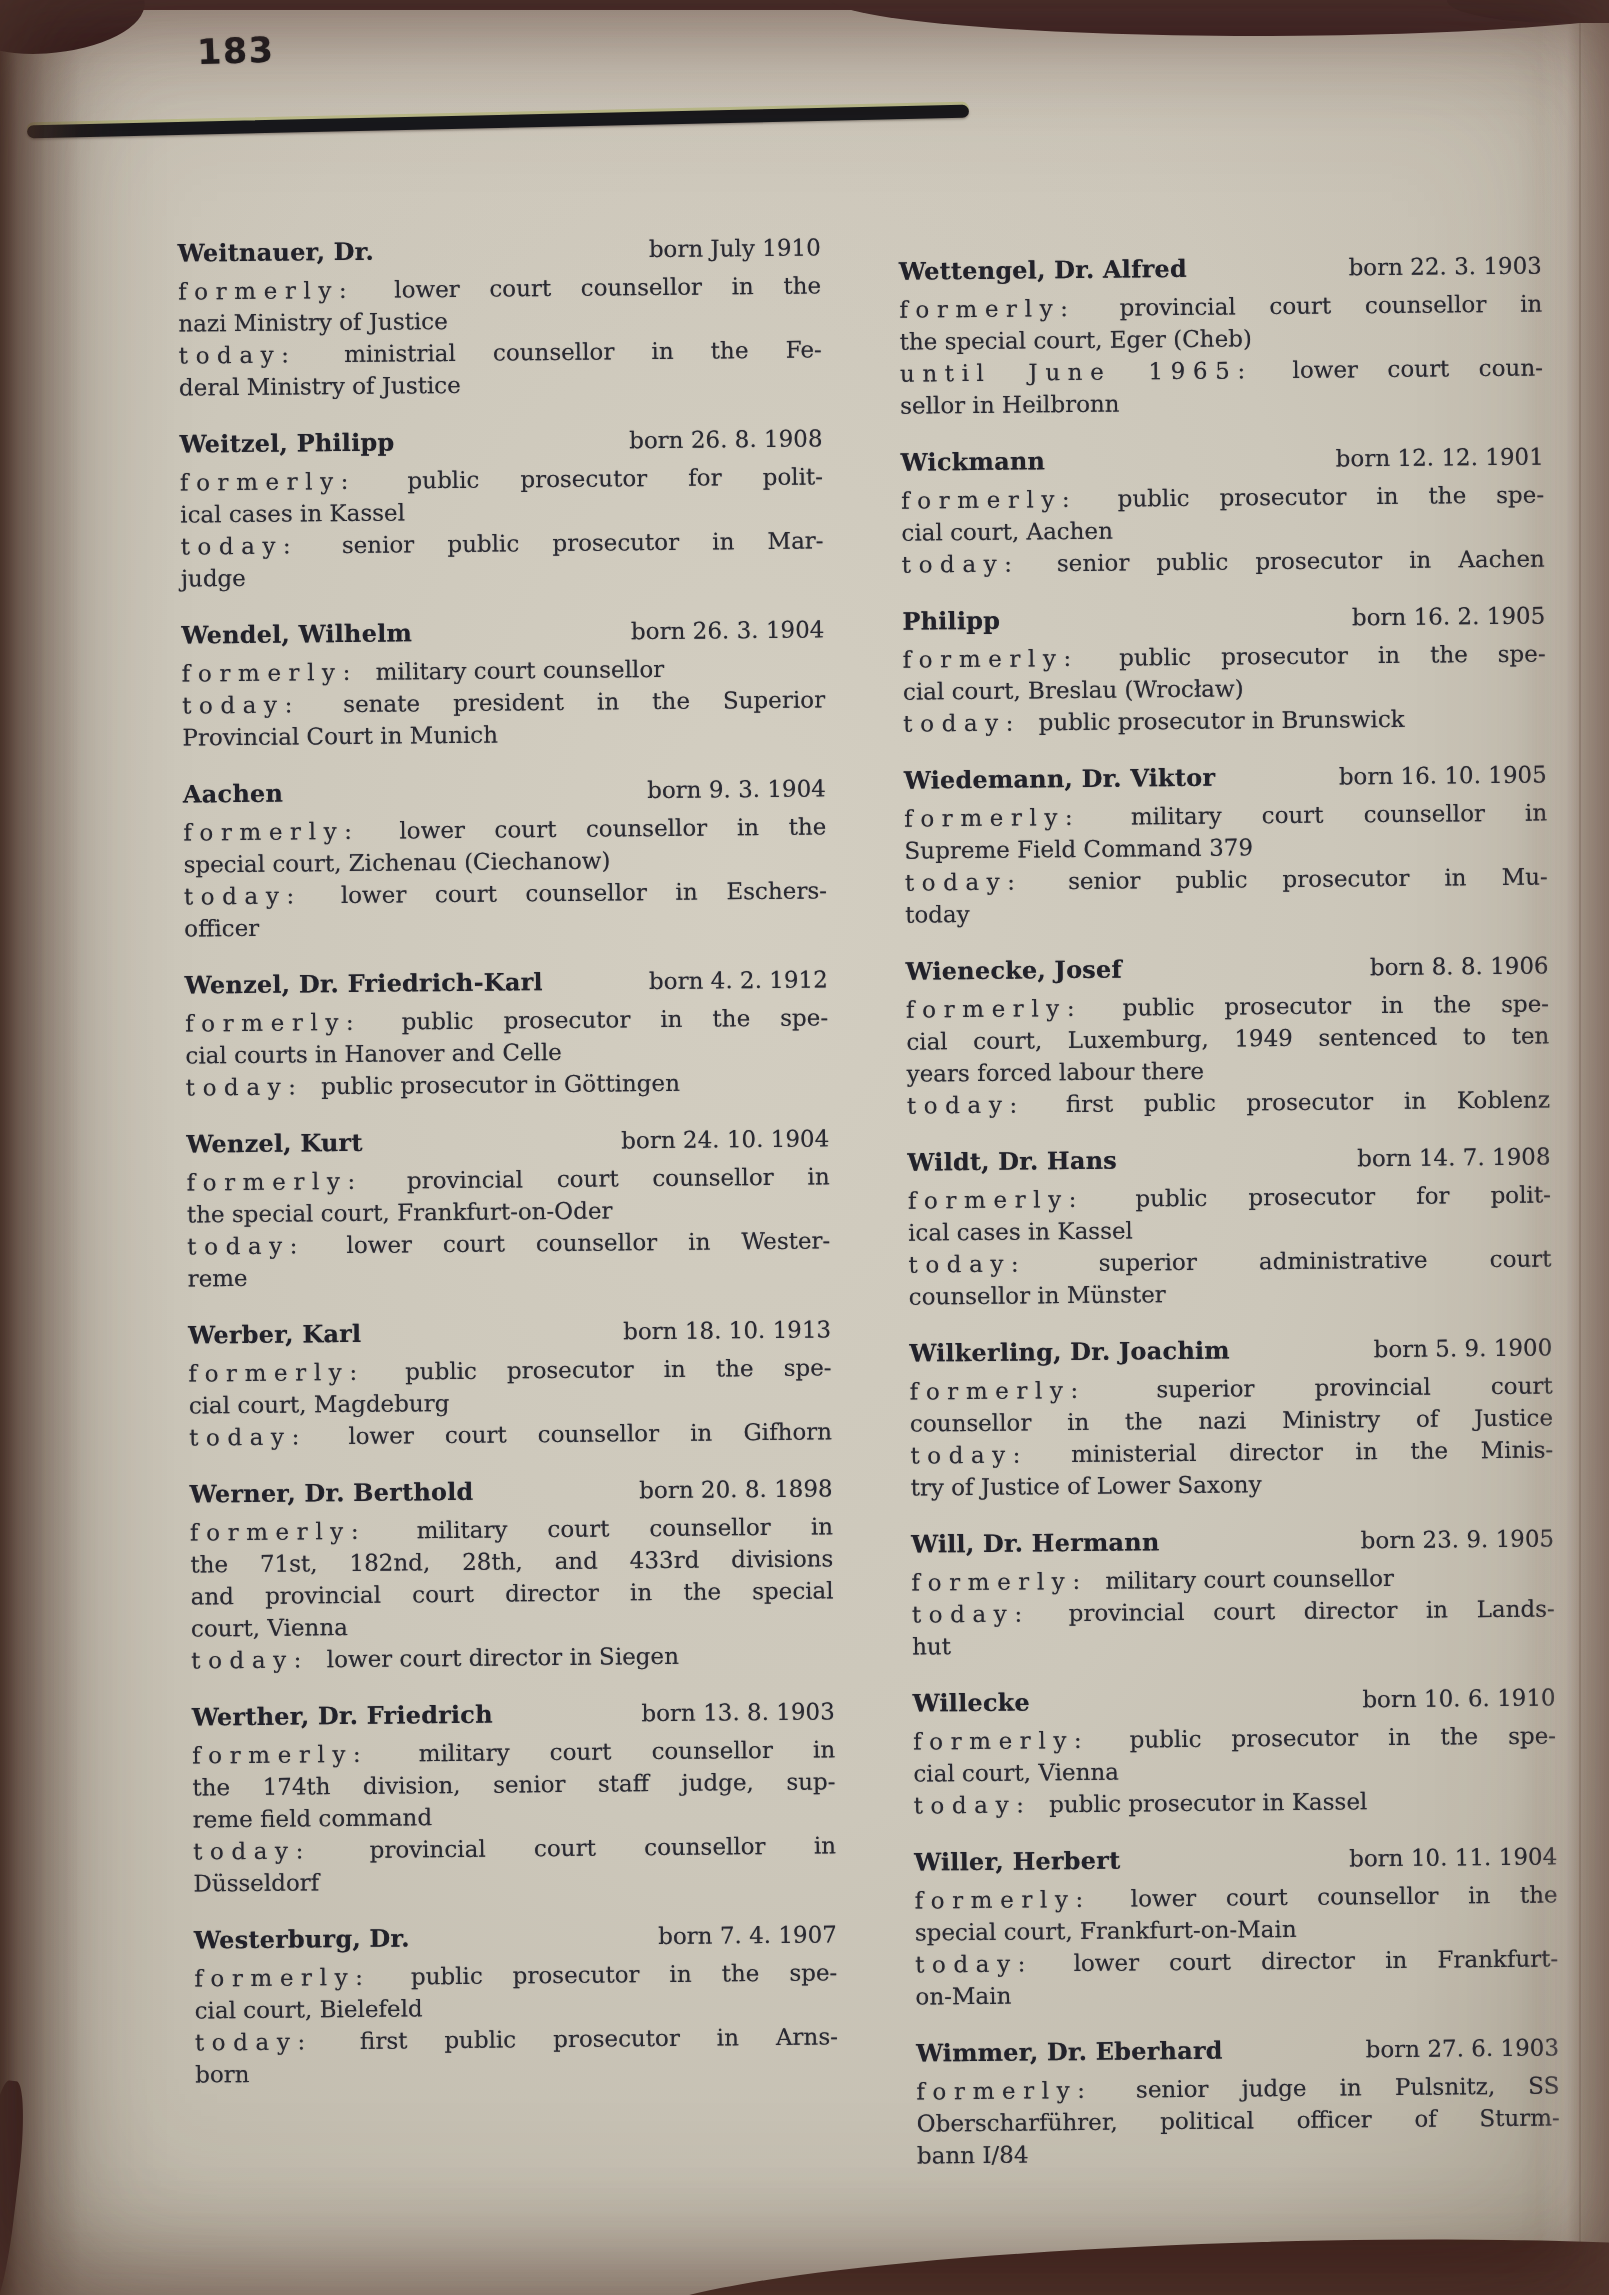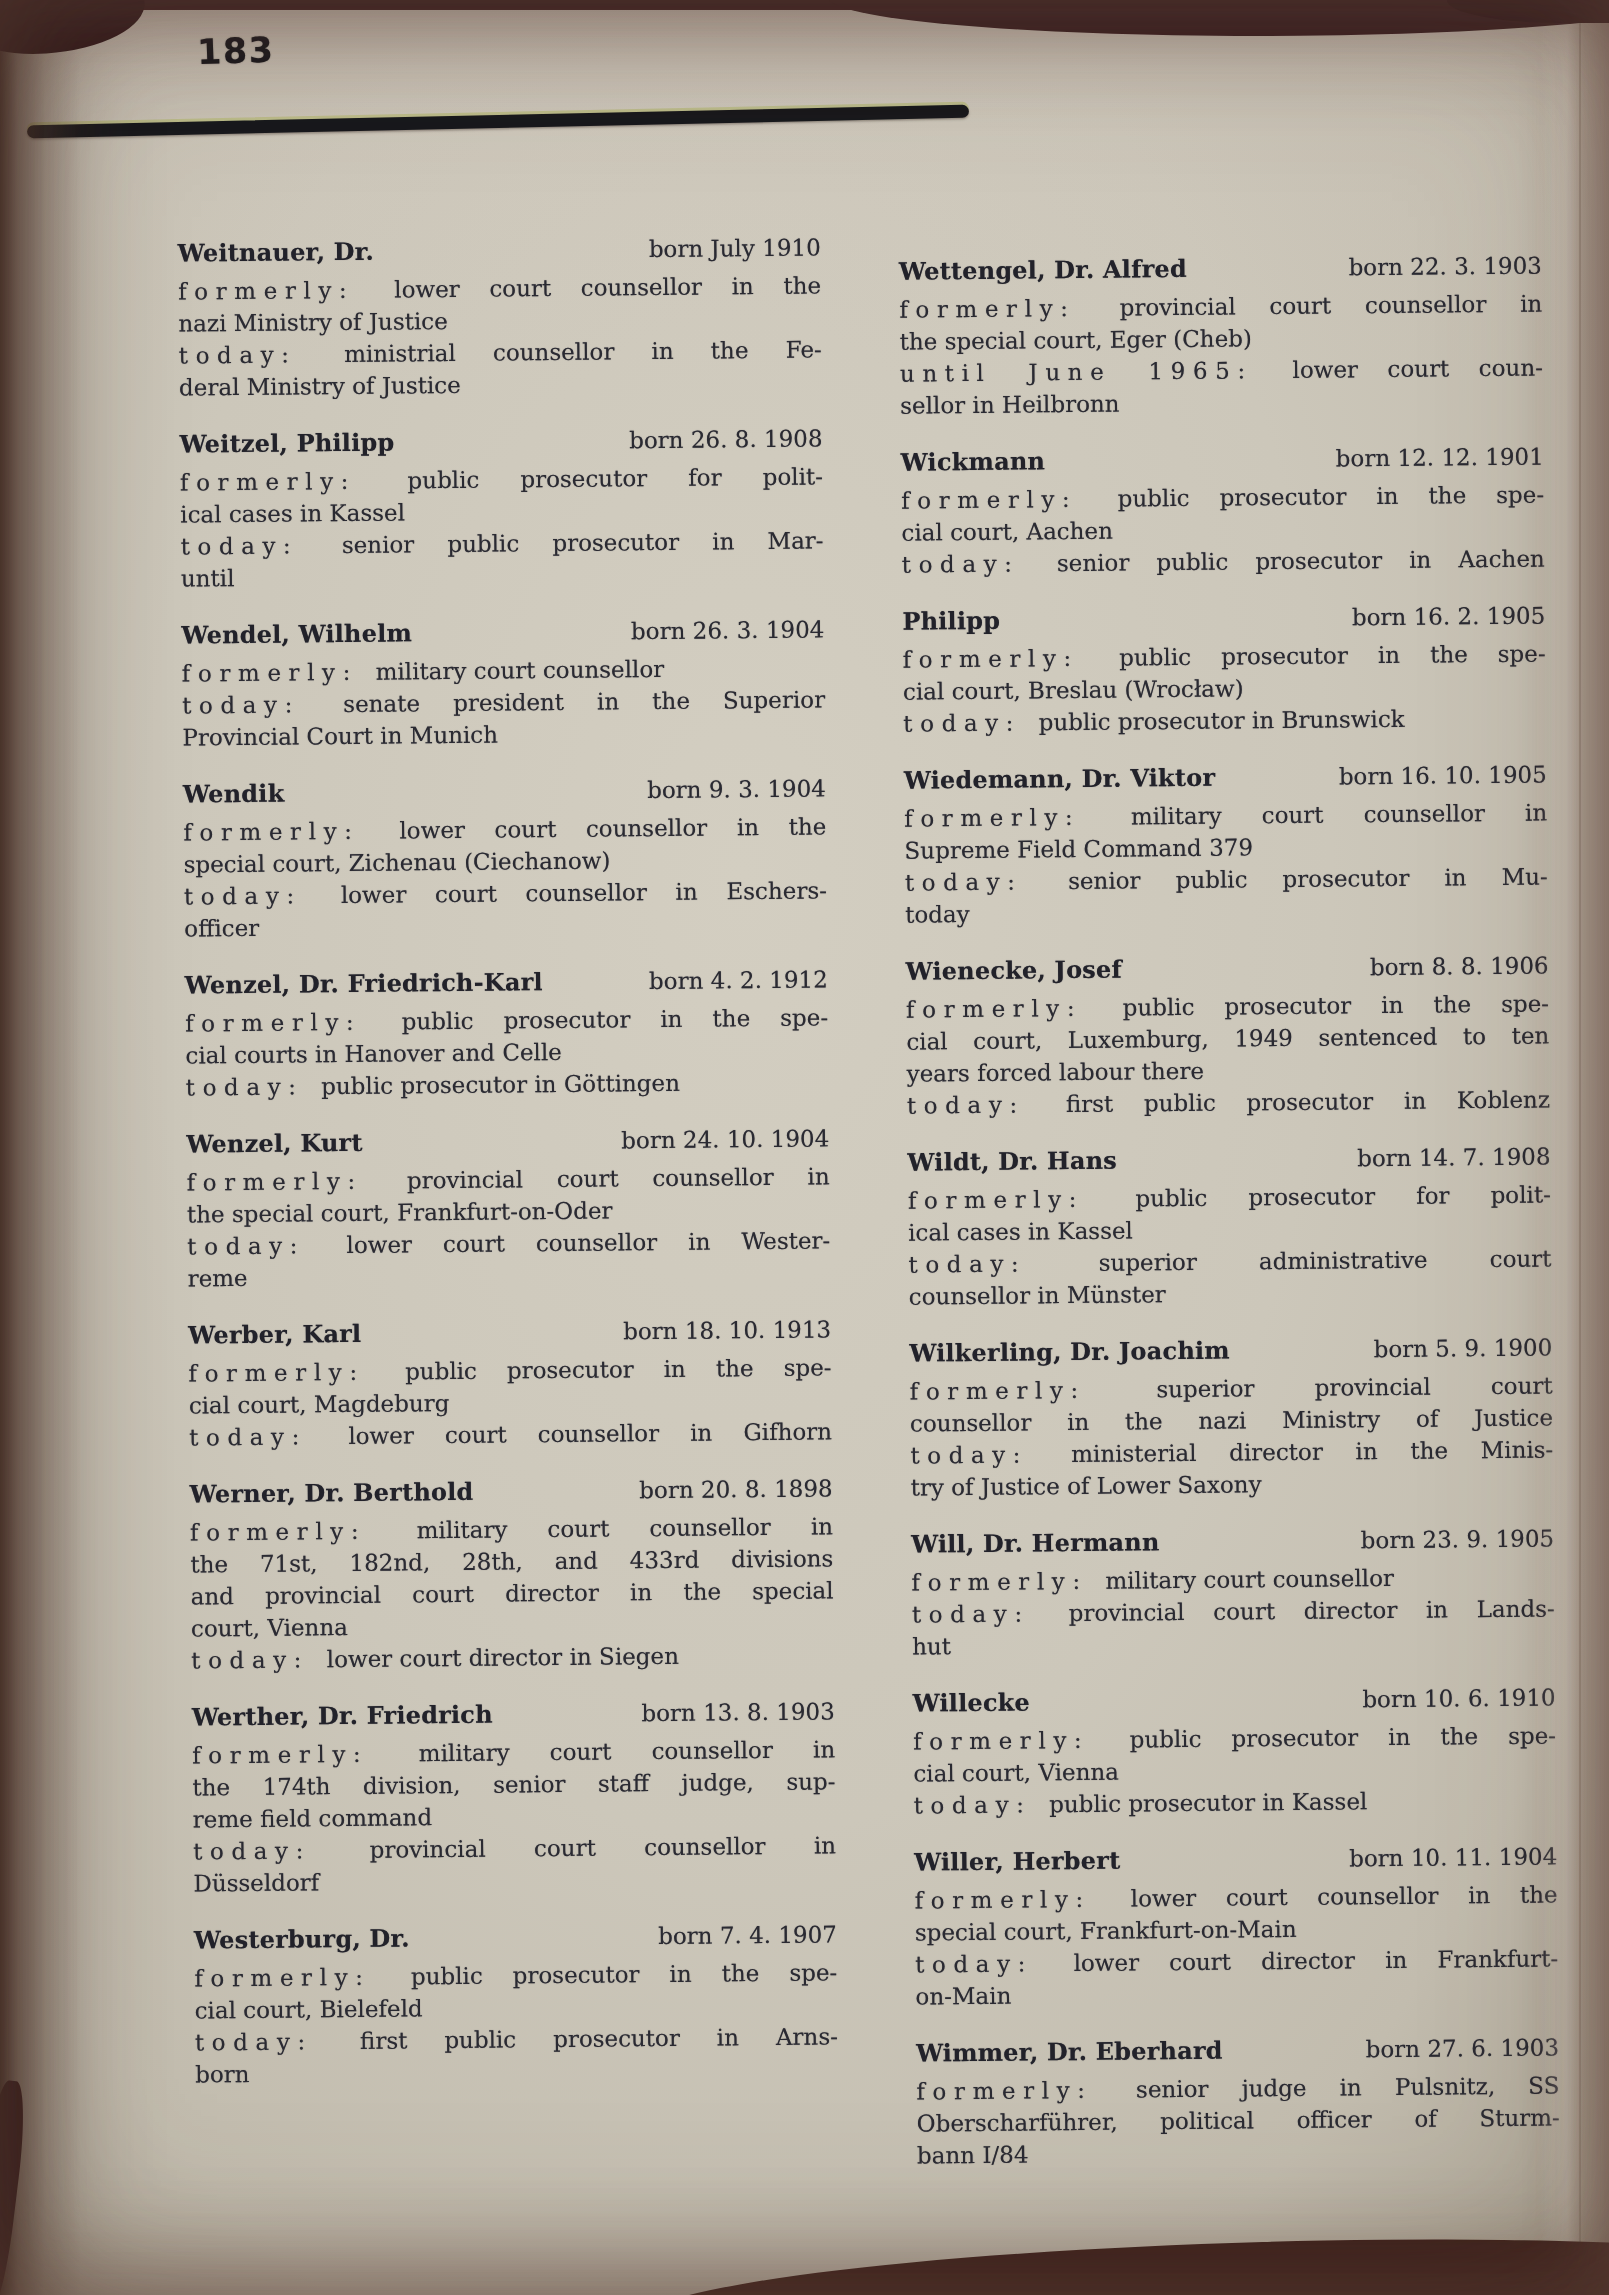--- a/index.html
+++ b/index.html
@@ -105,39 +105,39 @@
 
   <div class="entry">
     <div class="entry-head">
       <span class="name">Weitzel, Philipp</span>
       <span class="born">born 26. 8. 1908</span>
     </div>
     <div class="entry-body">
               <div class="line just"><span class="kw">formerly:</span> <span class="txt">public prosecutor for polit-</span></div>
               <div class="line"><span class="txt">ical cases in Kassel</span></div>
               <div class="line just"><span class="kw">today:</span> <span class="txt">senior public prosecutor in Mar-</span></div>
-              <div class="line"><span class="txt">until</span></div>
+              <div class="line"><span class="txt">judge</span></div>
             </div>
   </div>
 
   <div class="entry">
     <div class="entry-head">
       <span class="name">Wendel, Wilhelm</span>
       <span class="born">born 26. 3. 1904</span>
     </div>
     <div class="entry-body">
               <div class="line"><span class="kw">formerly:</span> <span class="txt">military court counsellor</span></div>
               <div class="line just"><span class="kw">today:</span> <span class="txt">senate president in the Superior</span></div>
               <div class="line"><span class="txt">Provincial Court in Munich</span></div>
             </div>
   </div>
 
   <div class="entry">
     <div class="entry-head">
-      <span class="name">Wendik</span>
+      <span class="name">Aachen</span>
       <span class="born">born 9. 3. 1904</span>
     </div>
     <div class="entry-body">
               <div class="line just"><span class="kw">formerly:</span> <span class="txt">lower court counsellor in the</span></div>
               <div class="line"><span class="txt">special court, Zichenau (Ciechanow)</span></div>
               <div class="line just"><span class="kw">today:</span> <span class="txt">lower court counsellor in Eschers-</span></div>
               <div class="line"><span class="txt">officer</span></div>
             </div>
   </div>
 

